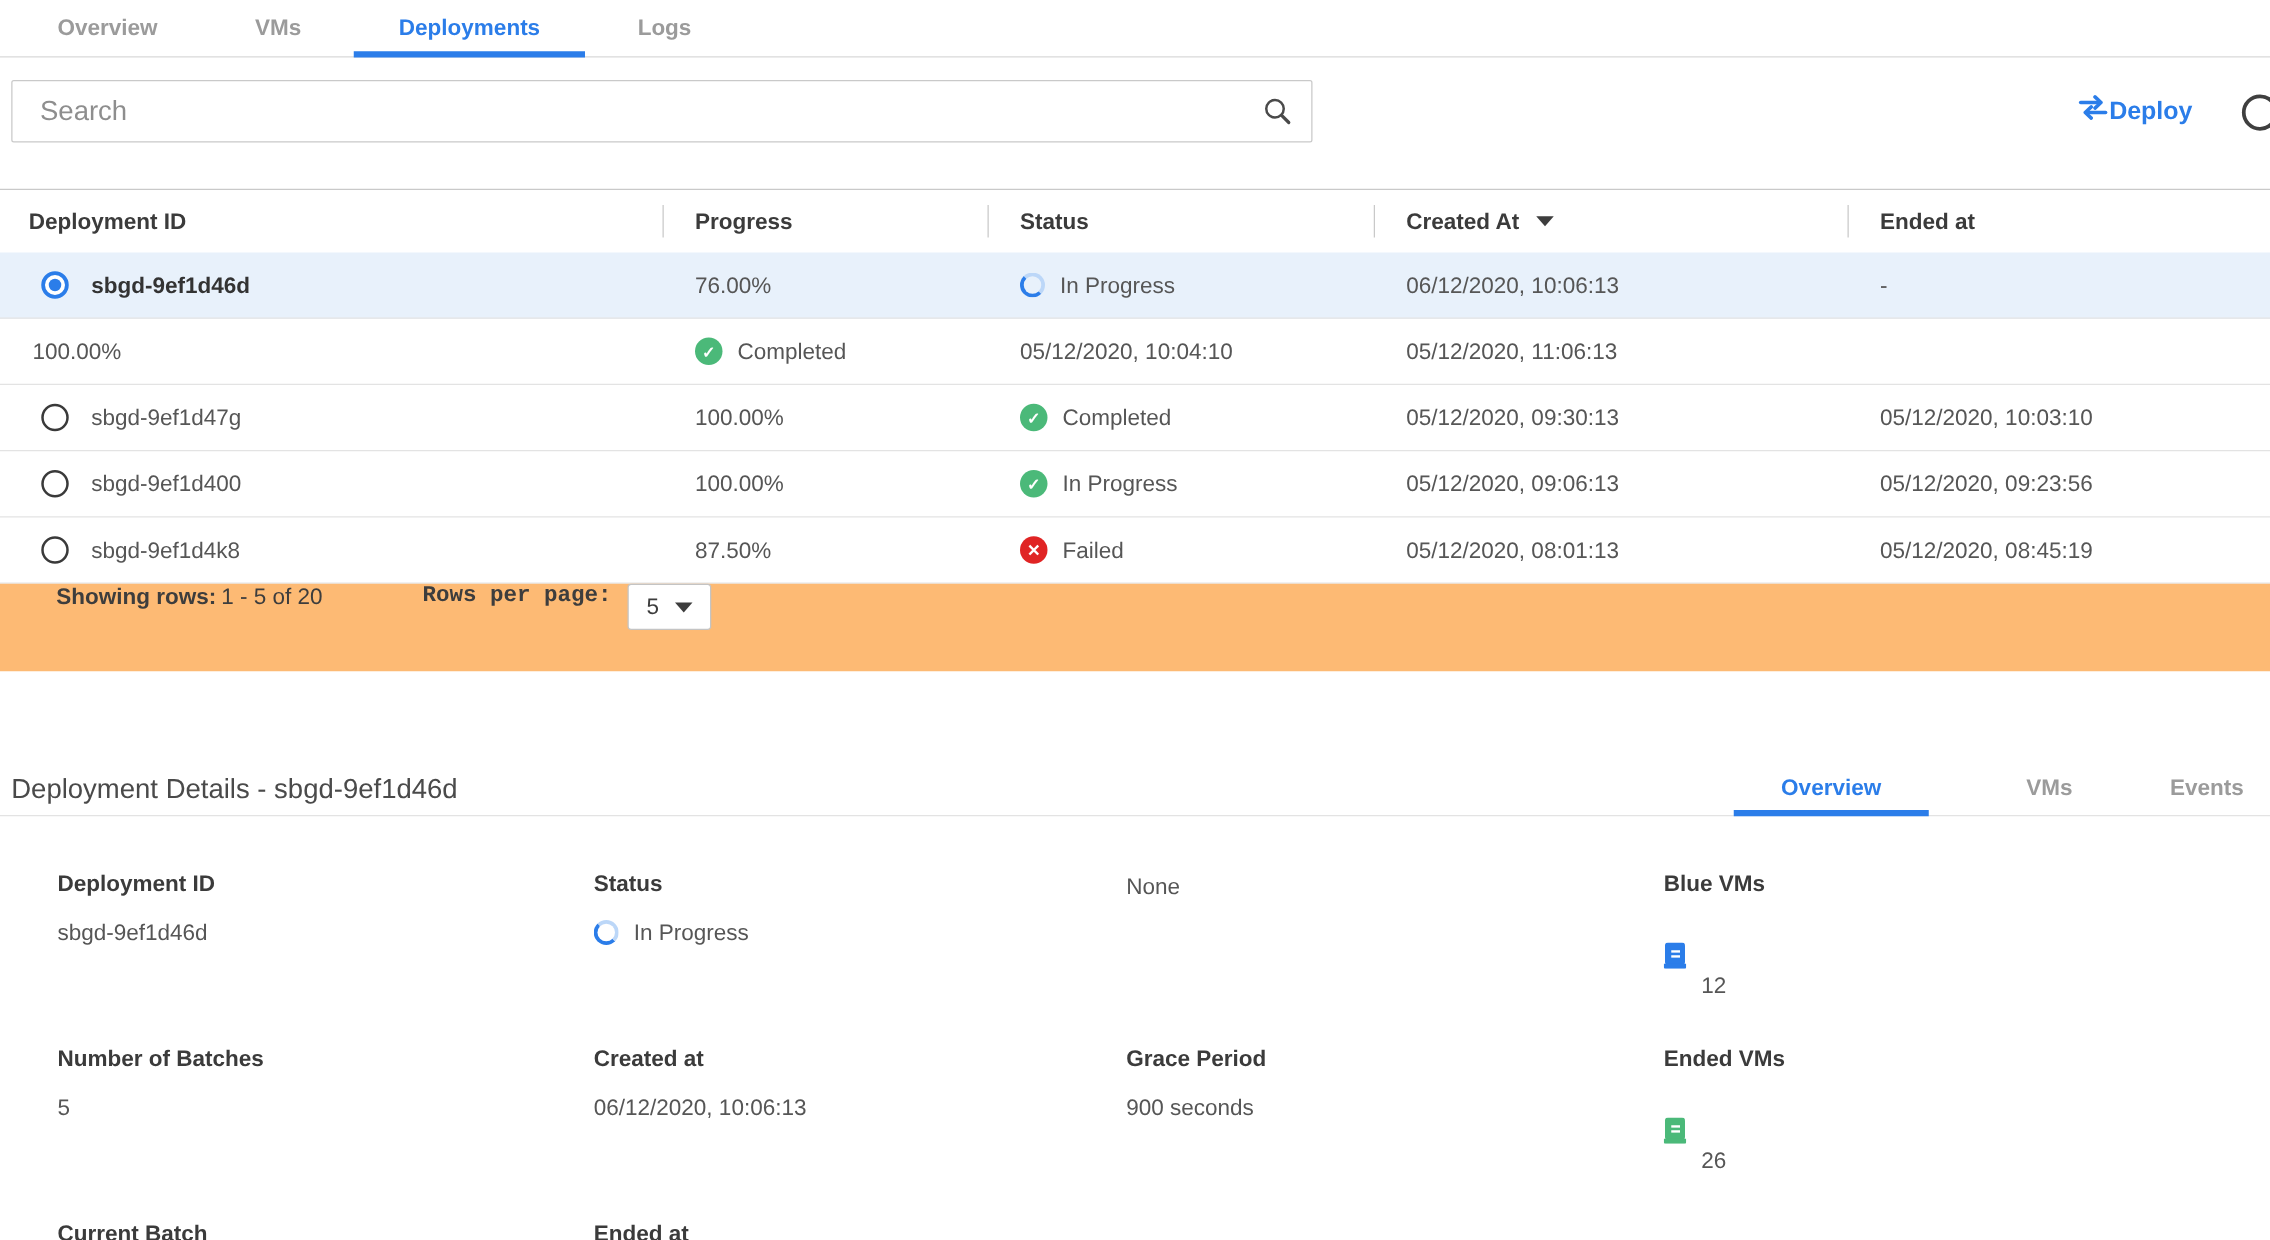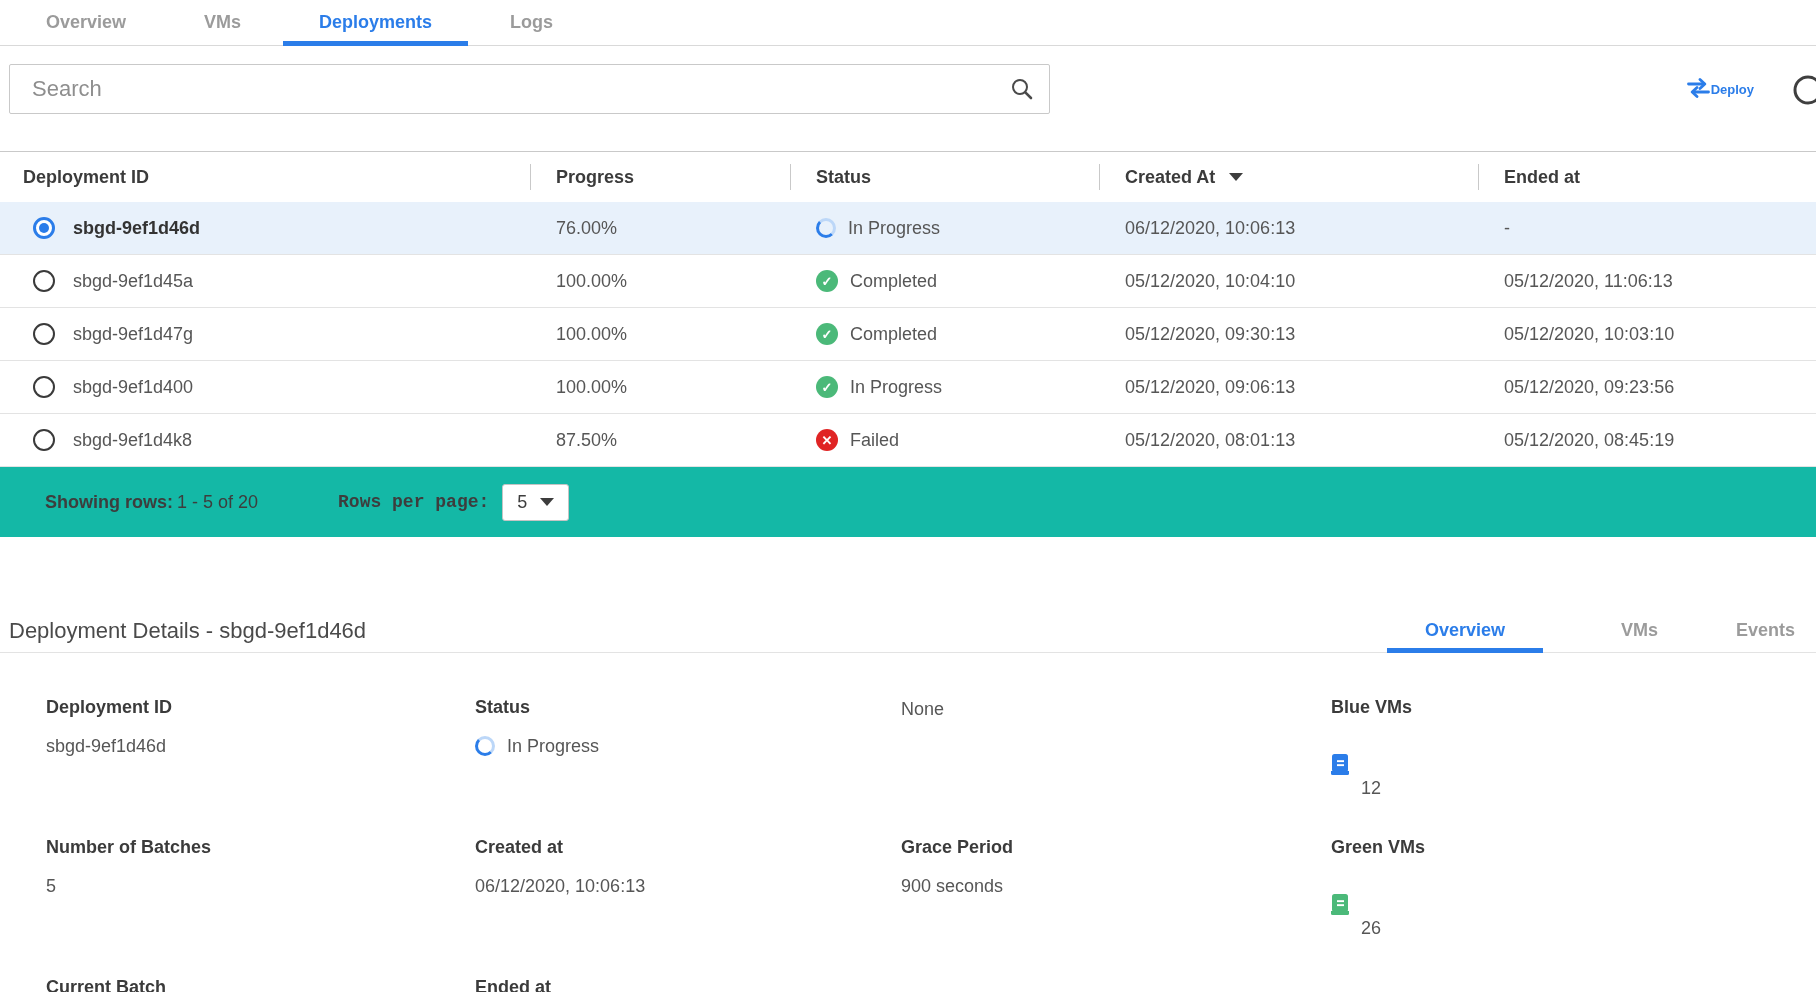--- a/index.html
+++ b/index.html
@@ -14,21 +14,21 @@
   .nav-tab.active::after { content:""; position:absolute; left:0; right:0; bottom:-1px; height:5px; background:#2b7de9; }
 
   
   .toolbar { position:relative; height:50px; margin-top:18px; }
   .search-wrap { position:absolute; left:9px; top:0; width:1041px; height:50px; }
   .search-wrap input { width:100%; height:100%; border:1px solid #c9c9c9; border-radius:2px;
     font-size:22px; padding:0 46px 0 22px; color:#3d3d3d; font-family:inherit; outline:none; }
   .search-wrap input::placeholder { color:#8e8e8e; }
   .search-icon { position:absolute; right:16px; top:13px; }
   .deploy-btn { position:absolute; right:62px; top:0; height:50px; display:flex; align-items:center; 
-    color:#2b7de9; font-size:13px; font-weight:700; background:none; border:none; cursor:pointer; font-family:inherit; }
+    color:#2b7de9; font-size:20px; font-weight:700; background:none; border:none; cursor:pointer; font-family:inherit; }
   .refresh-btn { position:absolute; right:-8px; top:10px; width:32px; height:32px; background:none; border:none; cursor:pointer; }
 
   
   .dep-table { margin-top:37px; border-top:1px solid #c9c9c9; }
   .grid-row { display:grid; grid-template-columns:530px 260px 309px 379px 338px; }
   .thead { height:50px; align-items:center; }
   .th { font-size:18px; font-weight:700; color:#3b3b3b; padding-left:26px; position:relative;
     display:flex; align-items:center; gap:14px; height:28px; }
   .th:first-child { padding-left:23px; }
   .th + .th::before { content:""; position:absolute; left:0; top:1px; bottom:1px; width:1px; background:#c9c9c9; }
@@ -46,21 +46,21 @@
     margin:-5px 0 0 -5px; border-radius:50%; background:#2b7de9; }
 
   .status-cell { gap:12px; }
   .sicon { width:22px; height:22px; border-radius:50%; flex:0 0 auto; display:flex; align-items:center; justify-content:center; }
   .sicon.ok { background:#4bb979; color:#fff; font-size:13px; font-weight:700; }
   .sicon.fail { background:#e02424; color:#fff; font-size:13px; font-weight:700; }
   .spinner { width:20px; height:20px; border-radius:50%; border:3px solid #bcd7f8;
     border-left-color:#2b7de9; border-bottom-color:#2b7de9; flex:0 0 auto; }
 
   
-  .tfoot { height:70px; background:#14b8a6; display:flex; align-items:center; font-size:18px; color:#3d3d3d; }
+  .tfoot { height:70px; background:#fdba74; display:flex; font-size:18px; color:#3d3d3d; }
   .tfoot .b { font-weight:700; }
   .showing-label { margin-left:45px; }
   .showing-value { margin-left:4px; }
   .rpp-label { margin-left:80px;font-family:Liberation Mono, monospace; }
   .rpp-select { margin-left:13px; height:37px; min-width:67px; background:#fff; border:1px solid #c4c4c4; border-radius:3px;
     display:flex; align-items:center; justify-content:center; gap:13px; padding:0 10px; cursor:pointer; }
   .caret-down { width:0; height:0; border-left:7px solid transparent; border-right:7px solid transparent; border-top:8px solid #3d3d3d; }
   .pager { margin-left:auto; display:flex; align-items:center; padding-right:26px; }
   .page-input { width:46px; height:36px; border:1px solid #c9c9c9; border-radius:2px; text-align:center;
     font-size:18px; color:#3d3d3d; margin-left:14px; font-family:inherit; background:#fff; }
@@ -139,24 +139,20 @@
     <div class="cell">76.00%</div>
     <div class="cell status-cell">
       <span class="spinner"></span>
       <span>In Progress</span>
     </div>
     <div class="cell">06/12/2020, 10:06:13</div>
     <div class="cell">-</div>
   </div>
 
   <div class="grid-row trow">
-    <div class="cell id-cell">
-      <span class="radio"></span>
-      <span class="id-text">sbgd-9ef1d45a</span>
-    </div>
     <div class="cell">100.00%</div>
     <div class="cell status-cell">
       <span class="sicon ok">✓</span>
       <span>Completed</span>
     </div>
     <div class="cell">05/12/2020, 10:04:10</div>
     <div class="cell">05/12/2020, 11:06:13</div>
   </div>
 
   <div class="grid-row trow">
@@ -258,21 +254,21 @@
   </div>
   <div class="field">
     <div class="f-label">Created at</div>
     <div class="f-value">06/12/2020, 10:06:13</div>
   </div>
   <div class="field">
     <div class="f-label">Grace Period</div>
     <div class="f-value">900 seconds</div>
   </div>
   <div class="field">
-    <div class="f-label">Green VMs</div>
+    <div class="f-label">Ended VMs</div>
     <div class="f-value">
       <span>
         <svg width="18" height="21" viewBox="0 0 18 21">
           <rect x="1" y="0" width="16" height="18" rx="2.5" fill="#4bb979"></rect>
           <path d="M0 17 h18 v2.5 a1.5 1.5 0 0 1 -1.5 1.5 h-15 a1.5 1.5 0 0 1 -1.5 -1.5 z" fill="#4bb979"></path>
           <rect x="6" y="6.2" width="7" height="1.9" fill="#fff"></rect>
           <rect x="6" y="10.2" width="7" height="1.9" fill="#fff"></rect>
         </svg>
       </span>
       <span class="vm-count">26</span>

